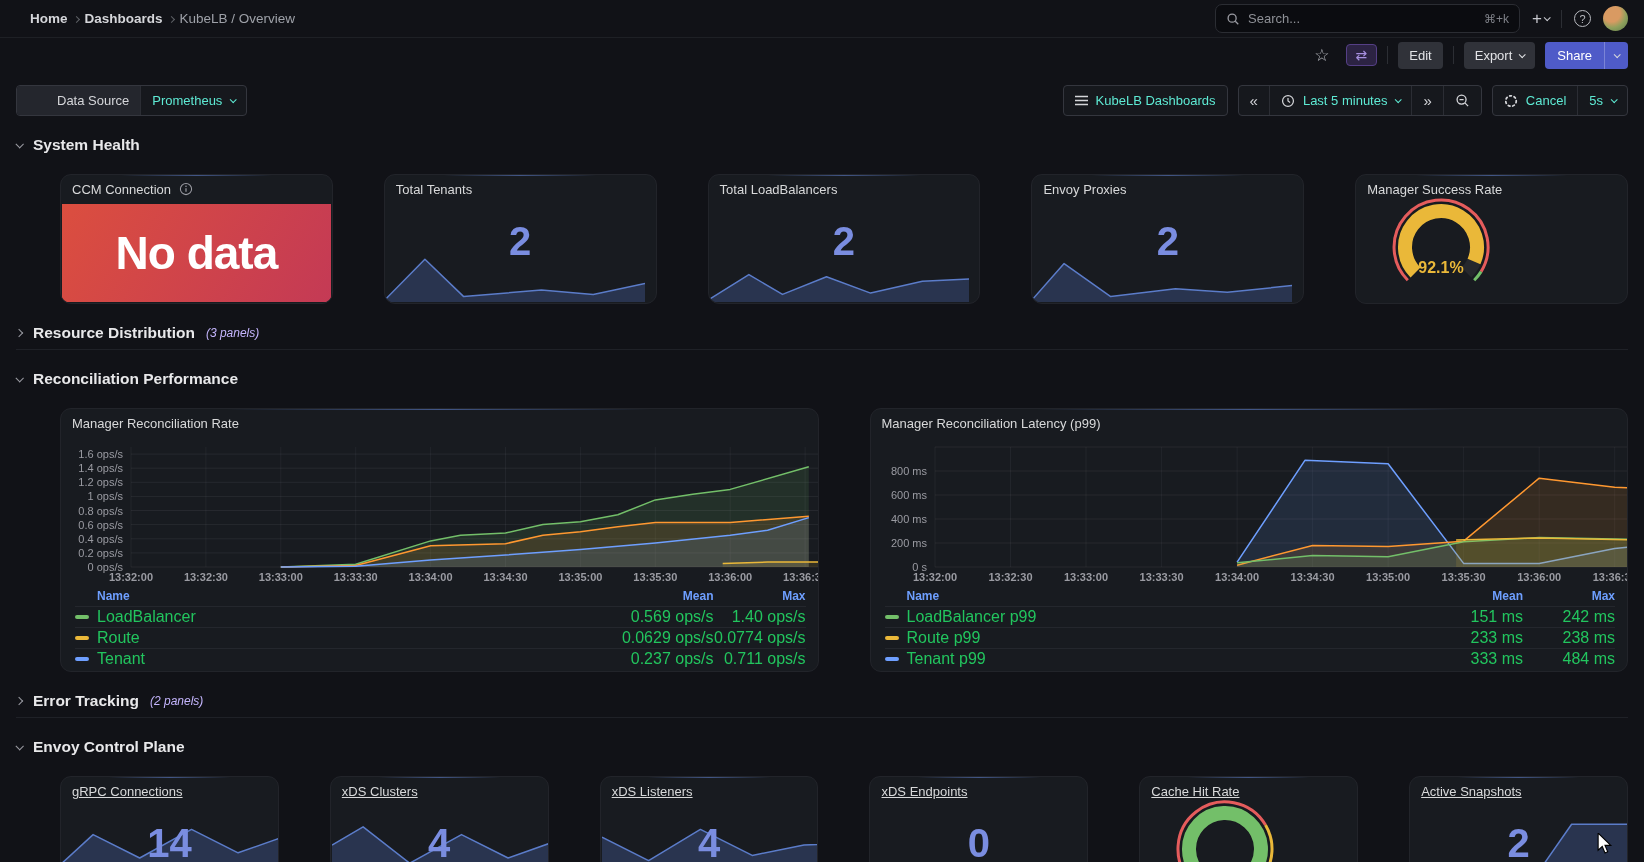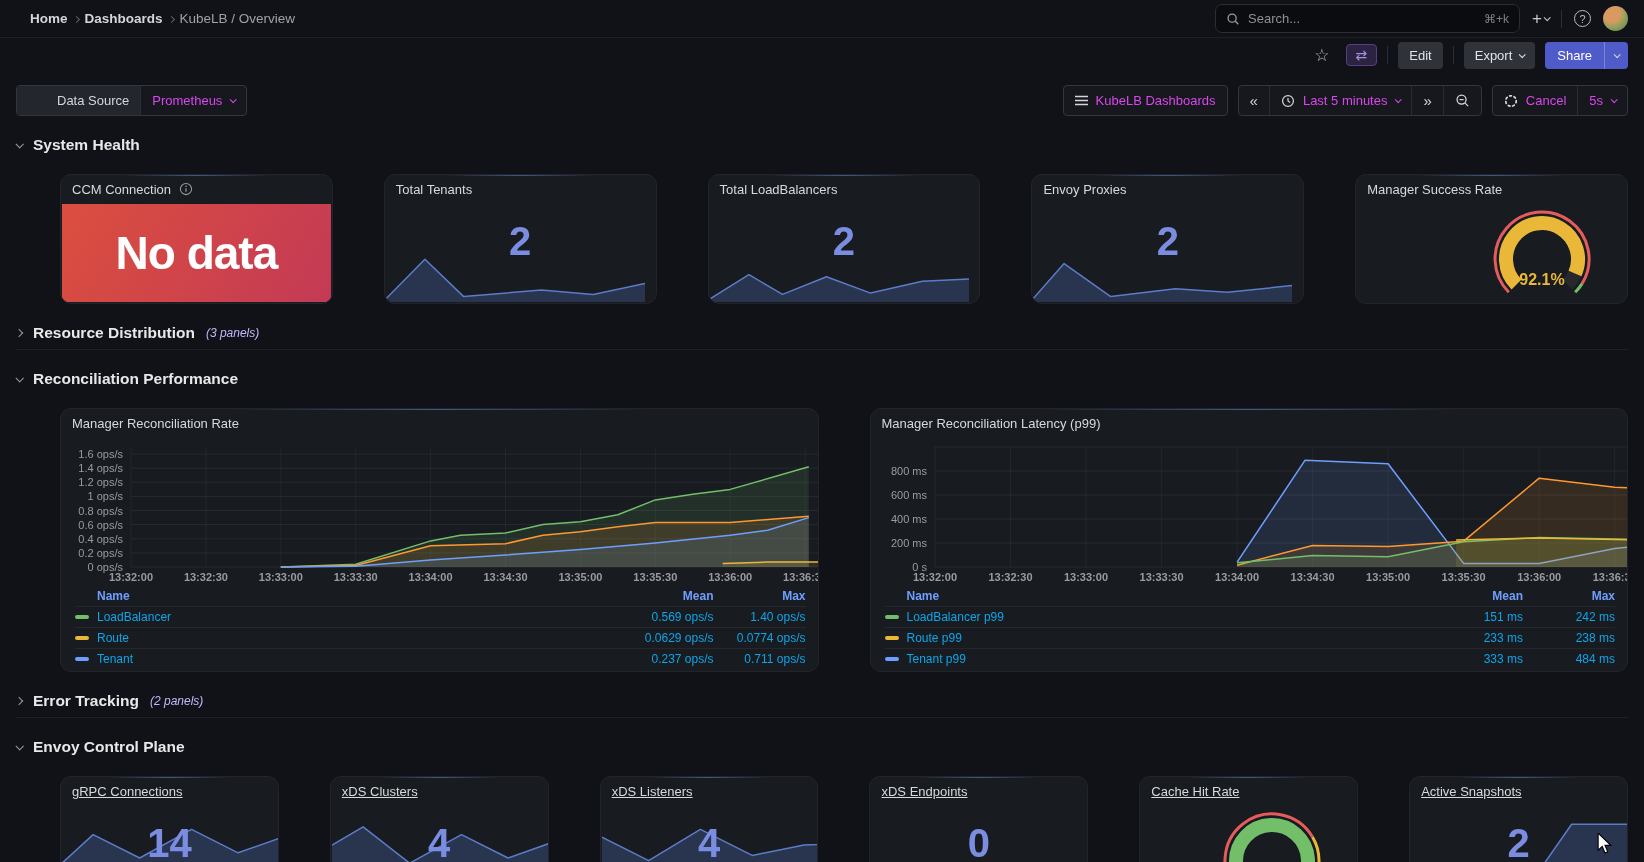--- a/index.html
+++ b/index.html
@@ -59,21 +59,21 @@
     background:var(--share-blue); color:#fff; font-weight:500; cursor:pointer; }
   .share-caret { width:24px; display:flex; align-items:center; justify-content:center;
     background:var(--share-blue); border-left:1px solid rgba(255,255,255,0.25); cursor:pointer; }
   .chev { width:6px; height:6px; border-right:1.5px solid currentColor; border-bottom:1.5px solid currentColor;
     display:inline-block; transform:rotate(45deg) translateY(-1px); }
   .chev.right { transform:rotate(-45deg); }
   .chev.sm { width:5px; height:5px; }
   
   .controls { display:flex; justify-content:space-between; align-items:center; margin:13px 16px 12px; }
   .ctl-group { display:flex; border:1px solid #34363e; border-radius:4px; overflow:hidden; background:#16181d; height:31px; }
-  .ctl-seg { display:flex; align-items:center; gap:8px; padding:0 11px; color:#d946ef;
+  .ctl-seg { display:flex; align-items:center; gap:8px; padding:0 11px; color:#5eead4;
     border-left:1px solid #2b2d34; cursor:pointer; font-size:13px; white-space:nowrap; }
   .ctl-seg:first-child { border-left:none; }
   .ctl-label { background:#24262d; color:#d5d6da; font-weight:500; cursor:default;padding-left:40px; }
   .controls-right { display:flex; gap:10px; align-items:center; }
   .dbl { font-size:15px; color:#d5d6da; }
   svg.ic { display:block; }
   
   .section-h {
     display:flex; align-items:center; gap:11px; height:34px; margin:12px 16px; cursor:pointer;
   }
@@ -99,27 +99,27 @@
     font-size:40px; font-weight:600; color:var(--stat-blue); line-height:1; z-index:2;
   }
   .spark { position:absolute; left:1px; right:1px; bottom:1px; height:48px; z-index:1; }
   .spark-lg { height:56px; }
   .nodata-body {
     position:absolute; left:1px; right:1px; top:29px; bottom:1px;
     background:linear-gradient(120deg,var(--nodata-start),var(--nodata-end));
     display:flex; align-items:center; justify-content:center;
   }
   .nodata-text { color:#fff; font-size:46px; font-weight:700; letter-spacing:-1px; }
-  .gauge-wrap { position:absolute; left:0; right:0; top:30px; display:flex; justify-content:flex-end; }
+  .gauge-wrap { position:absolute; left:0; right:0; top:18px; display:flex; justify-content:flex-start; }
   
   .chart-area { position:relative; height:146px; margin:2px 6px 0 6px; }
   .chart-area svg text { fill:#9a9ba2; font-size:11px; font-family:inherit; }
   .legend { padding:1px 12px 0 14px; }
   .lg-head { display:flex; align-items:center; height:20px; color:var(--series-blue); font-weight:600; font-size:12px; }
-  .lg-row { display:flex; align-items:center; height:21px; border-top:1px solid rgba(204,204,220,0.07); font-size:12px; color:#0ea5e9; cursor:pointer; }
+  .lg-row { display:flex; align-items:center; height:21px; border-top:1px solid rgba(204,204,220,0.07); font-size:16px; color:#22c55e; cursor:pointer; }
   .lg-name { flex:1; display:flex; align-items:center; gap:8px; }
   .lg-head .lg-name { padding-left:22px; }
   .swatch { width:14px; height:4px; border-radius:2px; flex:none; }
   .lg-mean { width:120px; text-align:right; }
   .lg-max { width:92px; text-align:right; }
   .info-ic { color:#9a9ba2; }
   
   .cursor { position:absolute; left:1596px; top:833px; z-index:50; pointer-events:none; }
 </style>
 </head>

